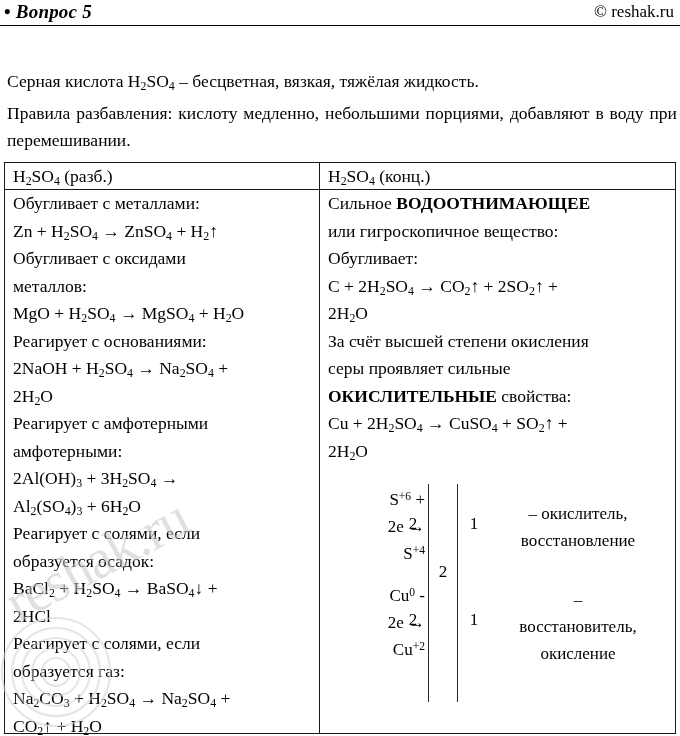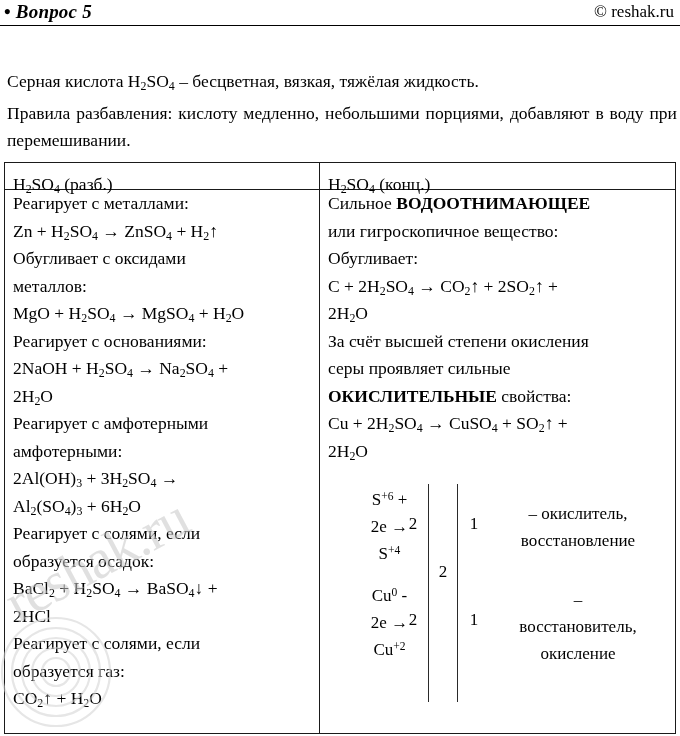--- a/index.html
+++ b/index.html
@@ -88,21 +88,21 @@
     top: 0;
     box-sizing: border-box;
     font-size: 17.5px;
     line-height: 27.5px;
   }
   .col-l { left: 0;     width: 314px; padding: 0 6px 0 8px; }
   .col-r { left: 315px; width: 355px; padding: 0 6px 0 8px; }
 
   .head-cell {
     position: absolute;
-    top: 9px;
+    top: 1px;
     font-size: 17.5px;
     line-height: 25px;
     white-space: nowrap;
   }
   .head-l { left: 8px; }
   .head-r { left: 323px; }
 
   .line { white-space: nowrap; }
   b.strong { font-weight: bold; }
 
@@ -126,23 +126,23 @@
     top: 2px;
     width: 1px;
     height: 218px;
     background: #2a2a2a;
   }
   .rule-a { left: 108px; }
   .rule-b { left: 137px; }
 
   .half {
     position: absolute;
-    left: 22px;
+    left: 10px;
     width: 95px;
-    text-align: center;
+    text-align: right;
     font-size: 17px;
     line-height: 27px;
   }
   .half .l1, .half .l2, .half .l3 { white-space: nowrap; }
   .half-top { top: 4px; }
   .half-bot { top: 100px; }
 
   .mult {
     position: absolute;
     width: 18px;
@@ -217,38 +217,39 @@
     <div class="head-cell head-l">H<sub>2</sub>SO<sub>4</sub> (разб.)</div>
     <div class="head-cell head-r">H<sub>2</sub>SO<sub>4</sub> (конц.)</div>
     <div class="vdiv"></div>
   </div>
 
   <div class="tbl-body">
     <div class="vdiv"></div>
 
     <div class="col col-l">
       <div id="left-lines">
-          <div class="line">Реагирует с металлами:</div>
+          <div class="line">Обугливает с металлами:</div>
           <div class="line">Zn + H<sub>2</sub>SO<sub>4</sub> → ZnSO<sub>4</sub> + H<sub>2</sub>↑</div>
           <div class="line">Обугливает с оксидами</div>
           <div class="line">металлов:</div>
           <div class="line">MgO + H<sub>2</sub>SO<sub>4</sub> → MgSO<sub>4</sub> + H<sub>2</sub>O</div>
           <div class="line">Реагирует с основаниями:</div>
           <div class="line">2NaOH + H<sub>2</sub>SO<sub>4</sub> → Na<sub>2</sub>SO<sub>4</sub> +</div>
           <div class="line">2H<sub>2</sub>O</div>
           <div class="line">Реагирует с амфотерными</div>
           <div class="line">амфотерными:</div>
           <div class="line">2Al(OH)<sub>3</sub> + 3H<sub>2</sub>SO<sub>4</sub> →</div>
           <div class="line">Al<sub>2</sub>(SO<sub>4</sub>)<sub>3</sub> + 6H<sub>2</sub>O</div>
           <div class="line">Реагирует с солями, если</div>
           <div class="line">образуется осадок:</div>
           <div class="line">BaCl<sub>2</sub> + H<sub>2</sub>SO<sub>4</sub> → BaSO<sub>4</sub>↓ +</div>
           <div class="line">2HCl</div>
           <div class="line">Реагирует с солями, если</div>
           <div class="line">образуется газ:</div>
+          <div class="line">Na<sub>2</sub>CO<sub>3</sub> + H<sub>2</sub>SO<sub>4</sub> → Na<sub>2</sub>SO<sub>4</sub> +</div>
           <div class="line">CO<sub>2</sub>↑ + H<sub>2</sub>O</div>
         </div>
     </div>
 
     <div class="col col-r">
       <div id="right-lines">
           <div class="line">Сильное <b class="strong">ВОДООТНИМАЮЩЕЕ</b></div>
           <div class="line">или гигроскопичное вещество:</div>
           <div class="line">Обугливает:</div>
           <div class="line">C + 2H<sub>2</sub>SO<sub>4</sub> → CO<sub>2</sub>↑ + 2SO<sub>2</sub>↑ +</div>

